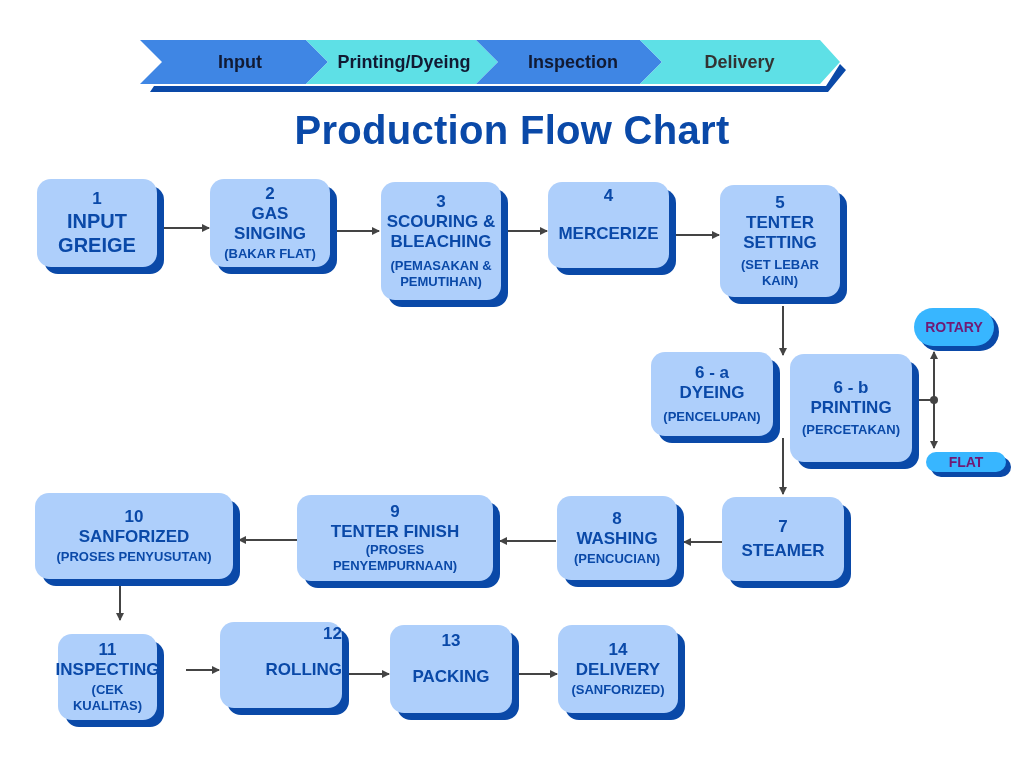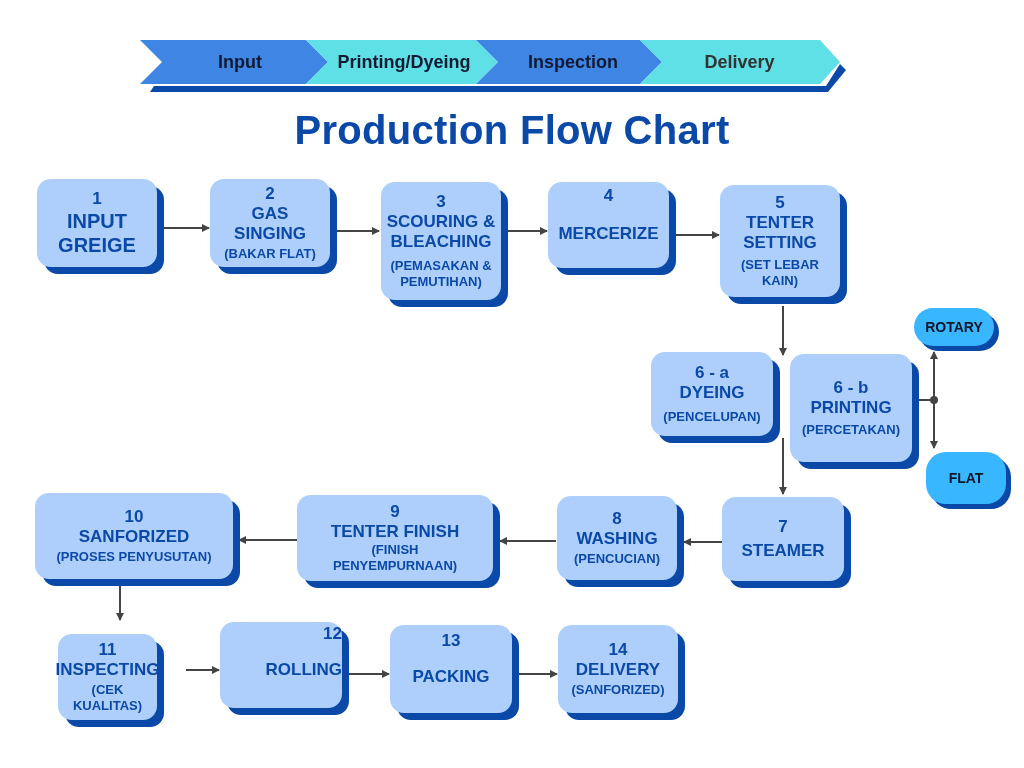--- a/index.html
+++ b/index.html
@@ -11,21 +11,21 @@
   .title{position:absolute;left:0;width:1024px;top:108px;text-align:center;font-size:40px;font-weight:700;color:#0a49a8;letter-spacing:0.3px;}
   .node{position:absolute;}
   .node .shadow{position:absolute;left:7px;top:7px;right:-7px;bottom:-7px;background:#0a49a8;border-radius:14px;}
   .node .face{position:absolute;left:0;top:0;right:0;bottom:0;background:#aecffb;border-radius:14px;display:flex;flex-direction:column;align-items:center;justify-content:center;text-align:center;color:#0a49a8;font-weight:700;}
   .node .num{font-size:17px;line-height:20px;}
   .node .name{font-size:17px;line-height:20px;}
   .node .name.big{font-size:20px;line-height:24px;}
   .node .sub{font-size:13px;line-height:16px;margin-top:2px;}
   .pill{position:absolute;}
   .pill .shadow{position:absolute;left:5px;top:5px;right:-5px;bottom:-5px;background:#0a49a8;border-radius:20px;}
-  .pill .face{position:absolute;left:0;top:0;right:0;bottom:0;background:#38b6ff;border-radius:20px;display:flex;align-items:center;justify-content:center;color:#0f172a;font-weight:700;font-size:14px;}
+  .pill .face{position:absolute;left:0;top:0;right:0;bottom:0;background:#38b6ff;border-radius:20px;display:flex;align-items:center;justify-content:center;color:#701a75;font-weight:700;font-size:14px;}
   svg.arrows{position:absolute;left:0;top:0;}
 </style>
 </head>
 <body>
 
 <div class="banner">
   <svg width="710" height="52">
     <polygon points="14,46 686,46 700,24 706,30 688,52 10,52" fill="#0a49a8"></polygon>
     <polygon points="0,0 166,0 188,22 166,44 0,44 22,22" fill="#3f86e4"></polygon>
     <polygon points="166,0 336,0 358,22 336,44 166,44 188,22" fill="#5ee0e6"></polygon>
@@ -143,21 +143,21 @@
     <div class="name">WASHING</div>
     <div class="sub">(PENCUCIAN)</div>
   </div>
 </div>
 
 <div class="node" style="left:297px;top:495px;width:196px;height:86px;">
   <div class="shadow"></div>
   <div class="face">
     <div class="num">9</div>
     <div class="name">TENTER FINISH</div>
-    <div class="sub" style="max-width:150px;margin-top:0;">(FINISH PENYEMPURNAAN)</div>
+    <div class="sub" style="max-width:150px;margin-top:0;">(PROSES PENYEMPURNAAN)</div>
   </div>
 </div>
 
 <div class="node" style="left:35px;top:493px;width:198px;height:86px;">
   <div class="shadow"></div>
   <div class="face">
     <div class="num">10</div>
     <div class="name">SANFORIZED</div>
     <div class="sub">(PROSES PENYUSUTAN)</div>
   </div>
@@ -194,16 +194,16 @@
     <div class="num">14</div>
     <div class="name">DELIVERY</div>
     <div class="sub">(SANFORIZED)</div>
   </div>
 </div>
 
 <div class="pill" style="left:914px;top:308px;width:80px;height:38px;">
   <div class="shadow"></div>
   <div class="face">ROTARY</div>
 </div>
-<div class="pill" style="left:926px;top:452px;width:80px;height:52px;">
+<div class="pill" style="left:926px;top:452px;width:80px;height:20px;">
   <div class="shadow"></div>
   <div class="face">FLAT</div>
 </div>
 
 </body></html>

